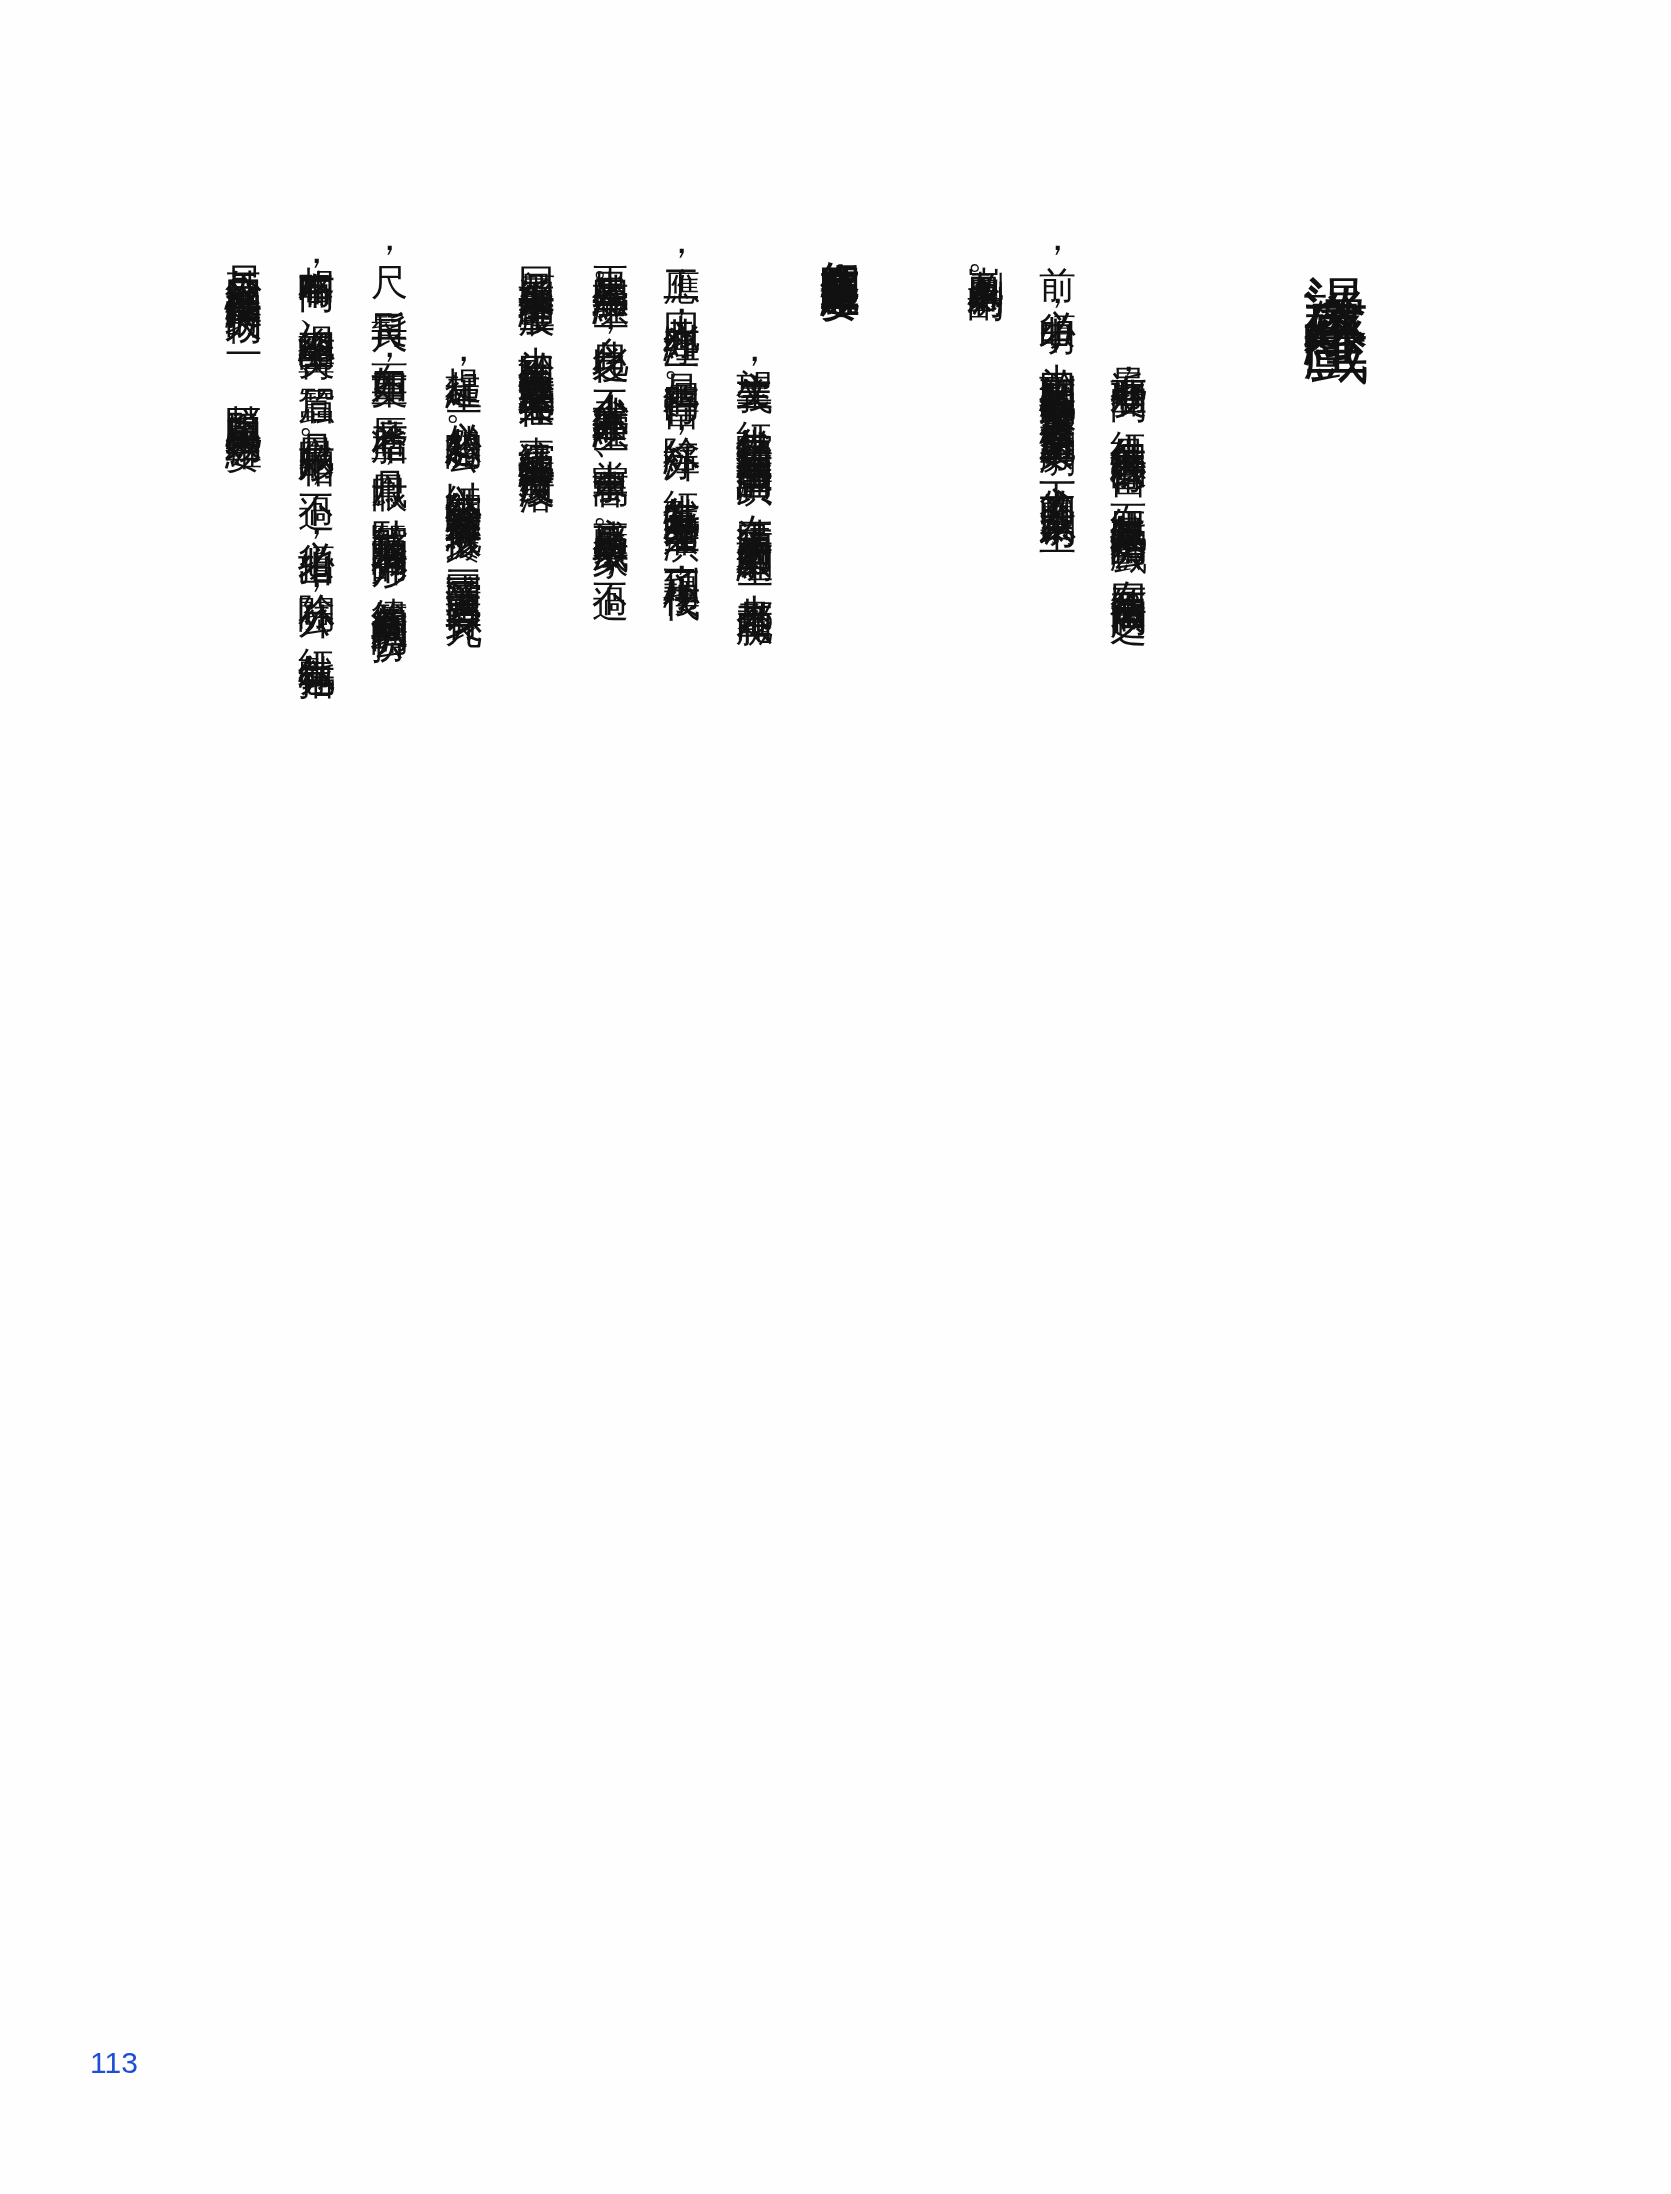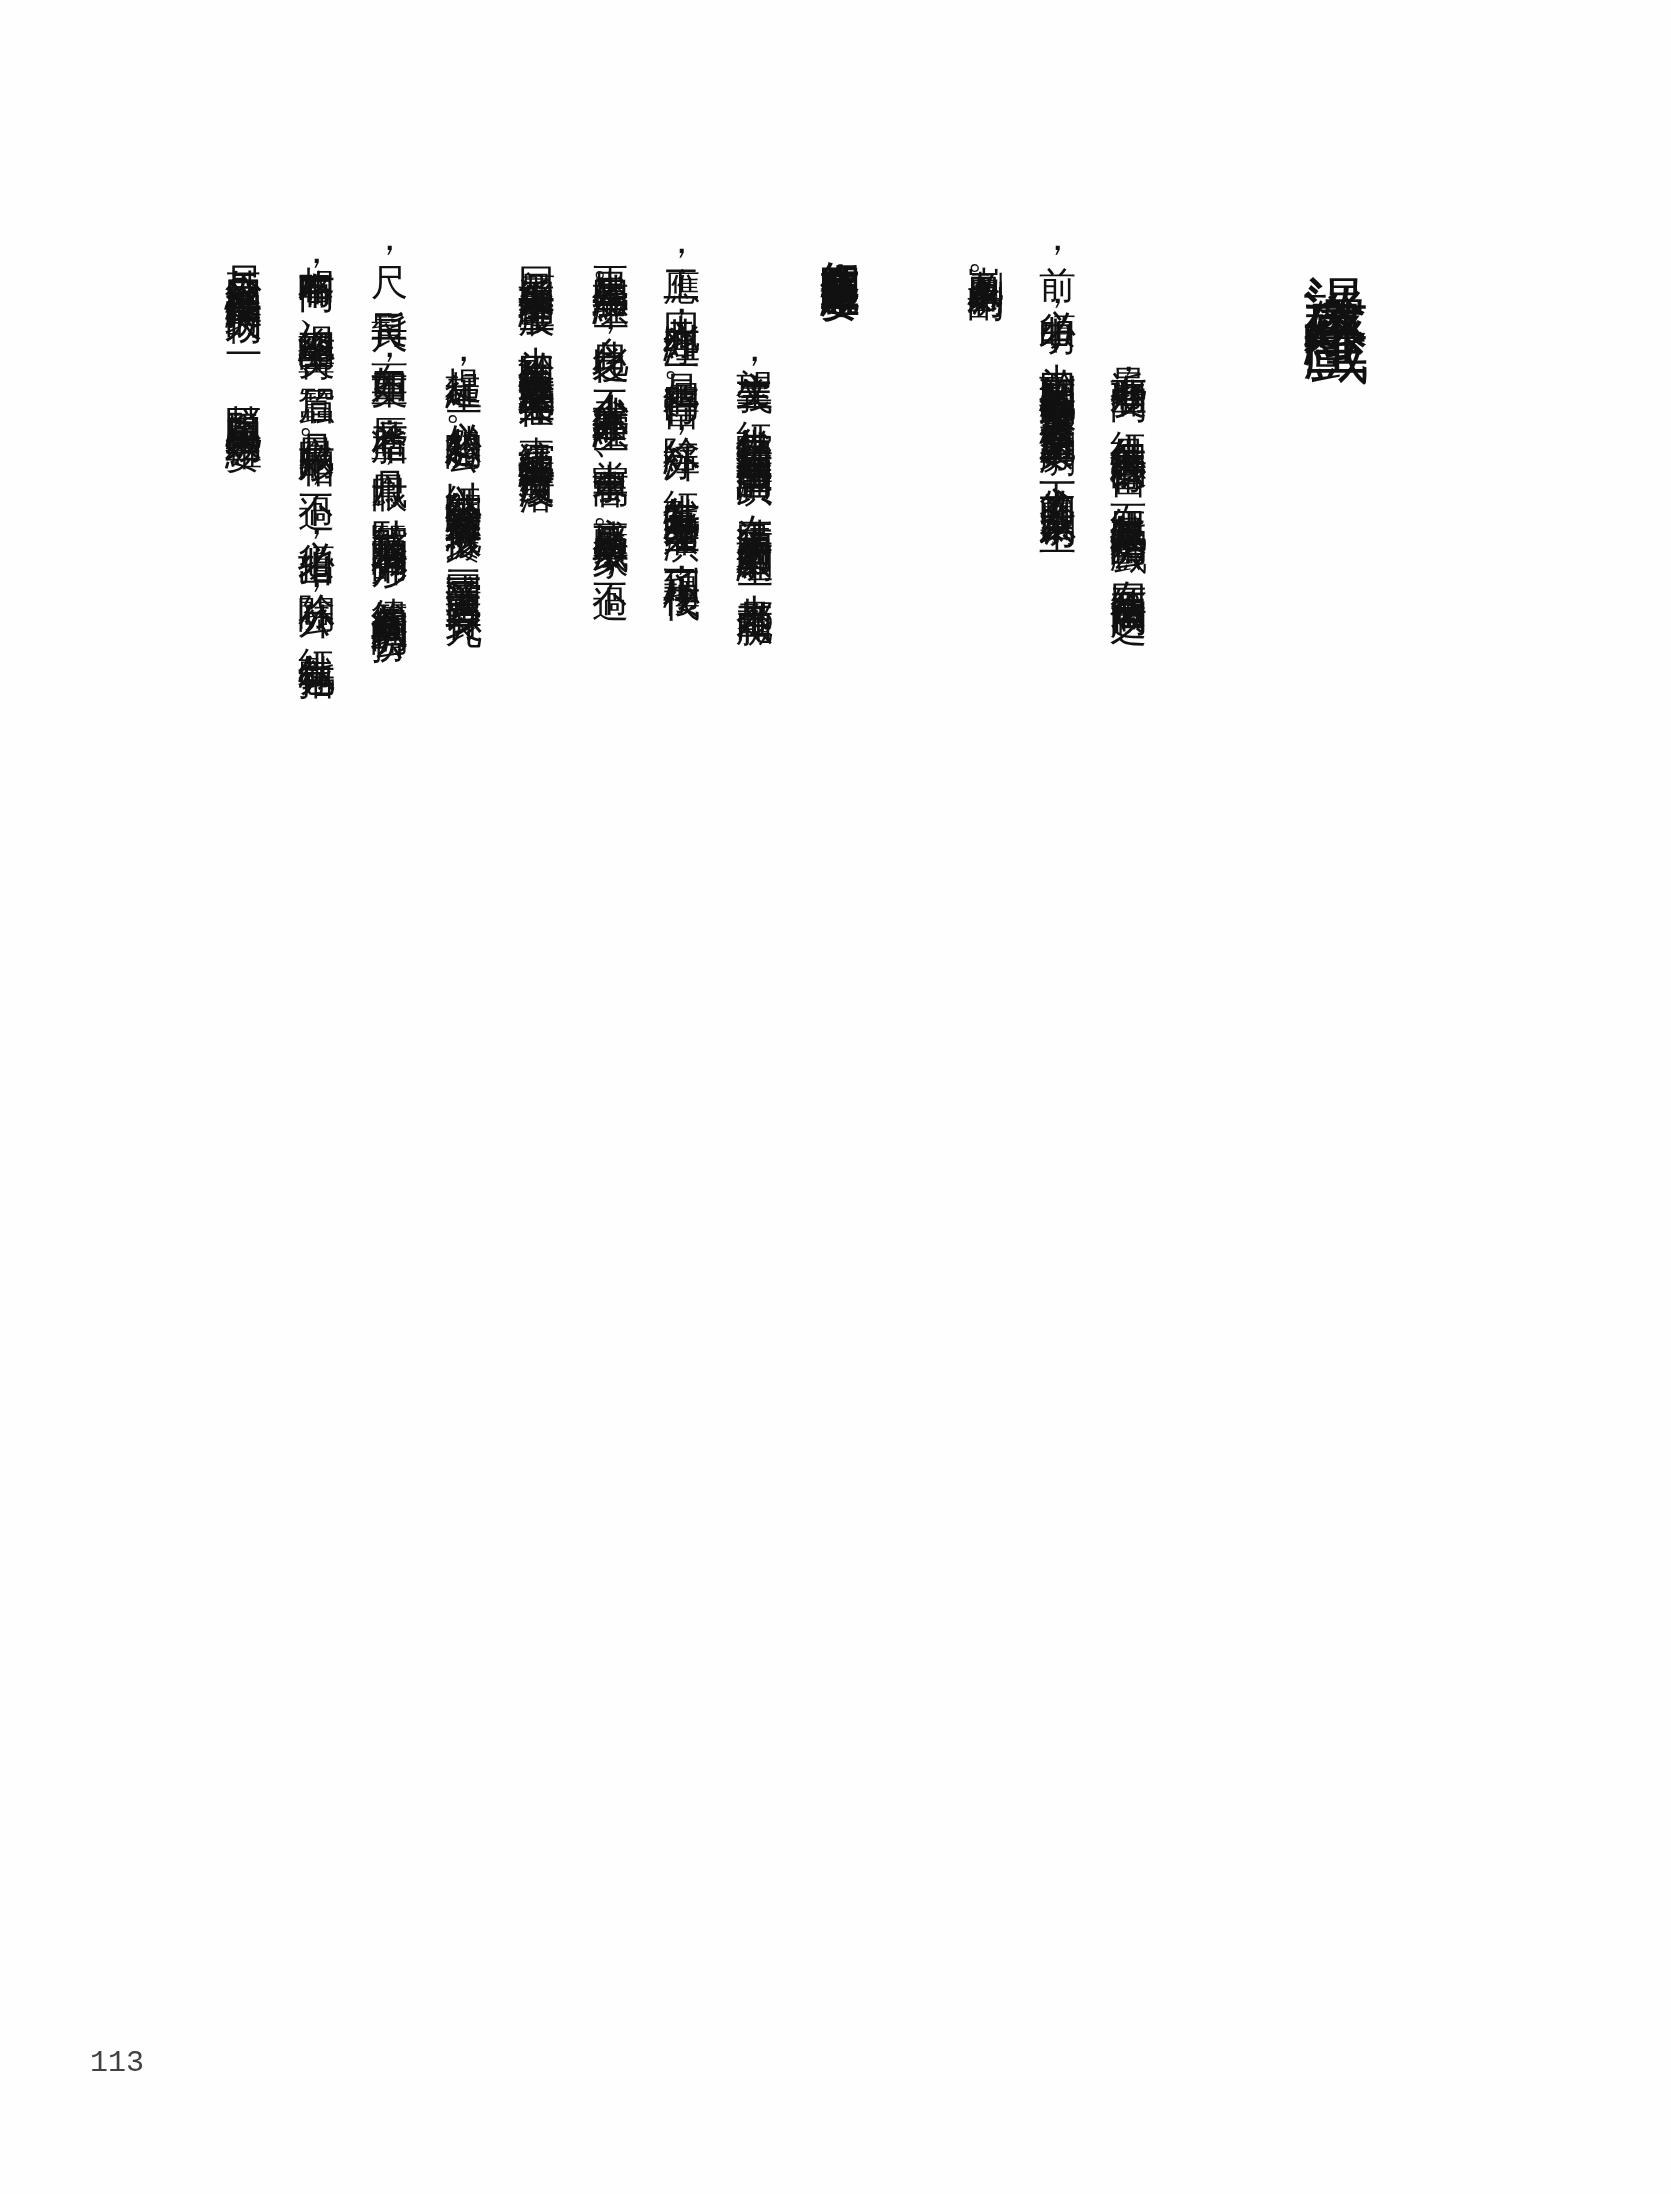--- a/index.html
+++ b/index.html
@@ -26,23 +26,23 @@
     }
     .heading {
       font-size: 38px;
       font-weight: bold;
       letter-spacing: 2.1px;
     }
     .pagenum {
       position: absolute;
       left: 90px;
       top: 2046px;
-      font-family: Liberation Mono, monospace;
+      font-family: Liberation Sans, sans-serif;
       font-size: 30px;
-      color: #404040;
+      color: #1d4ed8;
     }
   </style>
 </head>
 <body>
 
 <div class="page">
 
   <h1 class="col title" style="margin:0;">漫談京粵紅生戲</h1>
 
   <div class="col body" style="left:1110px; top:298px;">　最近有些朋友問，紅生是個怎麼樣的行當，而紅生戲是不是指關公戲？在回答這兩個問題之</div>

